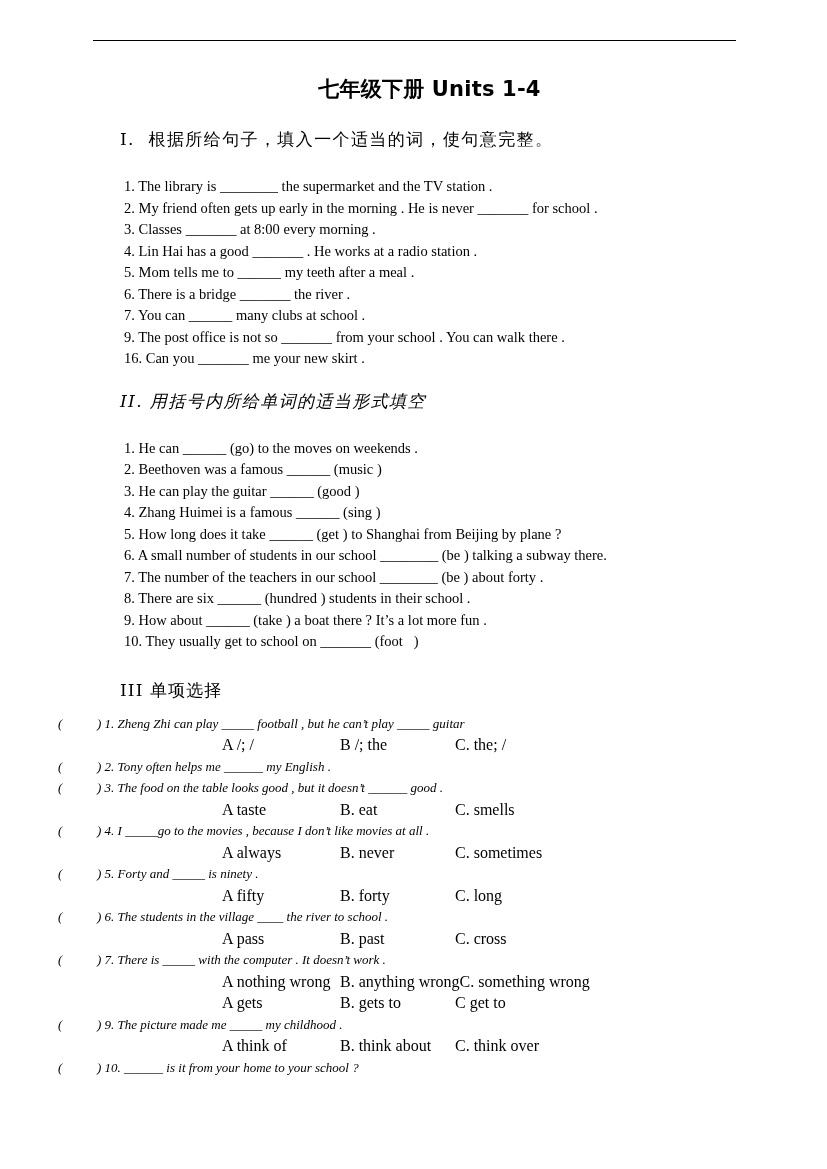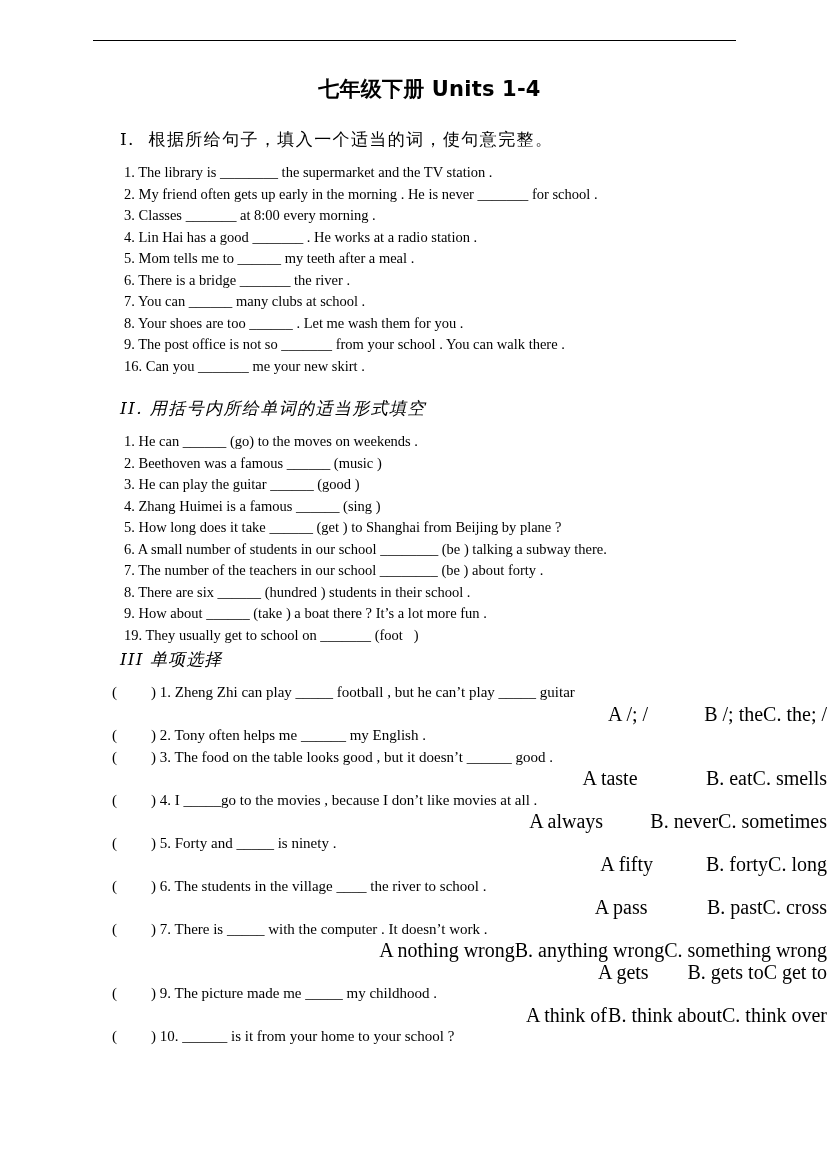--- a/index.html
+++ b/index.html
@@ -51,56 +51,56 @@
     padding: 0;
     font-family: "DejaVu Serif", "Liberation Serif", serif;
     font-size: 17px;
     line-height: 26px;
     letter-spacing: 1.4px;
     padding-left: 120px;
     white-space: pre;
   }
   .heading-1 { margin-top: 22px; }
   .heading-2 { margin-top: 18px; font-style: italic; }
-  .heading-3 { margin-top: 0; letter-spacing: 1.1px; font-style: italic; }
+  .heading-3 { margin-top: 24px; letter-spacing: 1.1px; }
 
   .qlist {
     list-style: none;
     margin: 0;
     padding: 0;
   }
   .qitem {
     font-size: 14.5px;
     line-height: 21.5px;
     padding-left: 124px;
     white-space: pre-wrap;
     margin: 0;
   }
-  .fill-start { margin-top: 10px; }
+  .fill-start { margin-top: 24px; }
 
   .mc-list {
     list-style: none;
     margin: 0;
     padding: 0;
   }
   .mc-start { margin-top: 10px; }
   .mc-q {
-    font-size: 15px;
+    font-size: 13px;
     line-height: 21.5px;
-    padding-left: 112px;
+    padding-left: 58px;
     white-space: pre;
     position: relative;
+    font-style: italic;
   }
   .mc-q .paren-open { display: inline-block; width: 39px; }
   .mc-opts {
-    font-size: 20px;
+    font-size: 16px;
     line-height: 21.5px;
     padding-left: 222px;
     white-space: pre;
-    text-align: right;
   }
   .mc-opts .opt {
     display: inline-block;
   }
   .mc-opts .opt-a { min-width: 118px; }
   .mc-opts .opt-b { min-width: 115px; }
   .mc-opts .opt-c { min-width: 0; }
 </style>
 </head>
 <body>
@@ -115,37 +115,36 @@
 
     <div class="section-heading heading-1">I.  根据所给句子，填入一个适当的词，使句意完整。</div>
     <div class="qlist fill-start">
       <div class="qitem">1. The library is ________ the supermarket and the TV station .</div>
       <div class="qitem">2. My friend often gets up early in the morning . He is never _______ for school .</div>
       <div class="qitem">3. Classes _______ at 8:00 every morning .</div>
       <div class="qitem">4. Lin Hai has a good _______ . He works at a radio station .</div>
       <div class="qitem">5. Mom tells me to ______ my teeth after a meal .</div>
       <div class="qitem">6. There is a bridge _______ the river .</div>
       <div class="qitem">7. You can ______ many clubs at school .</div>
-      <div class="qitem">8. Your shoes are too ______ . Let me wash them for you .</div>
       <div class="qitem">9. The post office is not so _______ from your school . You can walk there .</div>
       <div class="qitem">16. Can you _______ me your new skirt .</div>
     </div>
 
     <div class="section-heading heading-2">II. 用括号内所给单词的适当形式填空</div>
     <div class="qlist fill-start">
       <div class="qitem">1. He can ______ (go) to the moves on weekends .</div>
       <div class="qitem">2. Beethoven was a famous ______ (music )</div>
       <div class="qitem">3. He can play the guitar ______ (good )</div>
       <div class="qitem">4. Zhang Huimei is a famous ______ (sing )</div>
       <div class="qitem">5. How long does it take ______ (get ) to Shanghai from Beijing by plane ?</div>
       <div class="qitem">6. A small number of students in our school ________ (be ) talking a subway there.</div>
       <div class="qitem">7. The number of the teachers in our school ________ (be ) about forty .</div>
       <div class="qitem">8. There are six ______ (hundred ) students in their school .</div>
       <div class="qitem">9. How about ______ (take ) a boat there ? It’s a lot more fun .</div>
-      <div class="qitem">19. They usually get to school on _______ (foot   )</div>
+      <div class="qitem">10. They usually get to school on _______ (foot   )</div>
     </div>
 
     <div class="section-heading heading-3">III 单项选择</div>
     <div class="mc-list mc-start">
 
       <div>
         <div class="mc-q"><span class="paren-open">(</span><span>)</span><span> 1. Zheng Zhi can play _____ football , but he can’t play _____ guitar</span></div>
         <div class="mc-opts"><span class="opt opt-a">A /; /</span><span class="opt opt-b">B /; the</span><span class="opt opt-c">C. the; /</span></div>
       </div>
 

